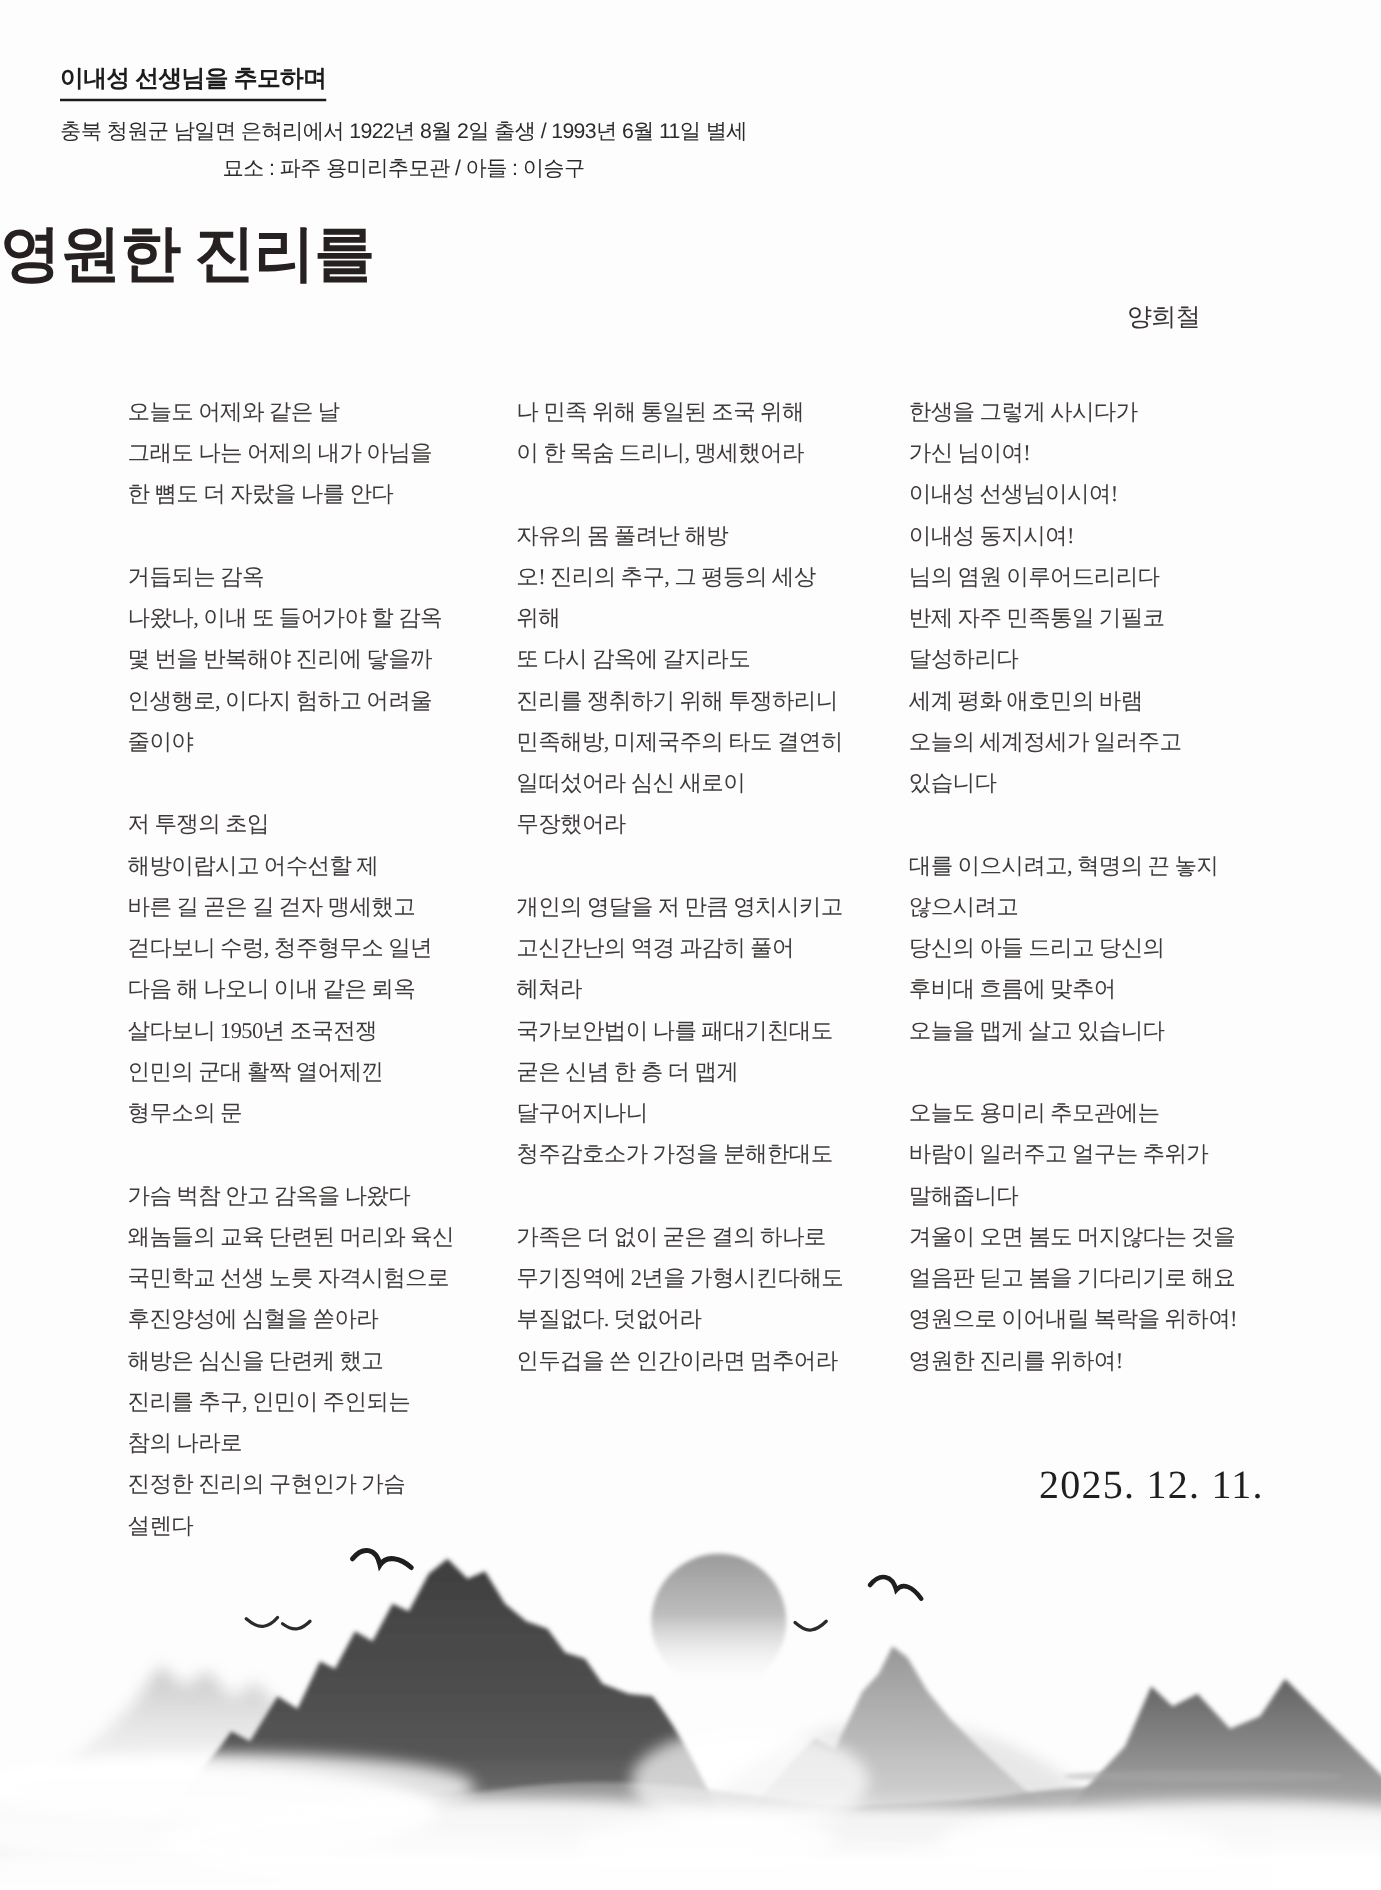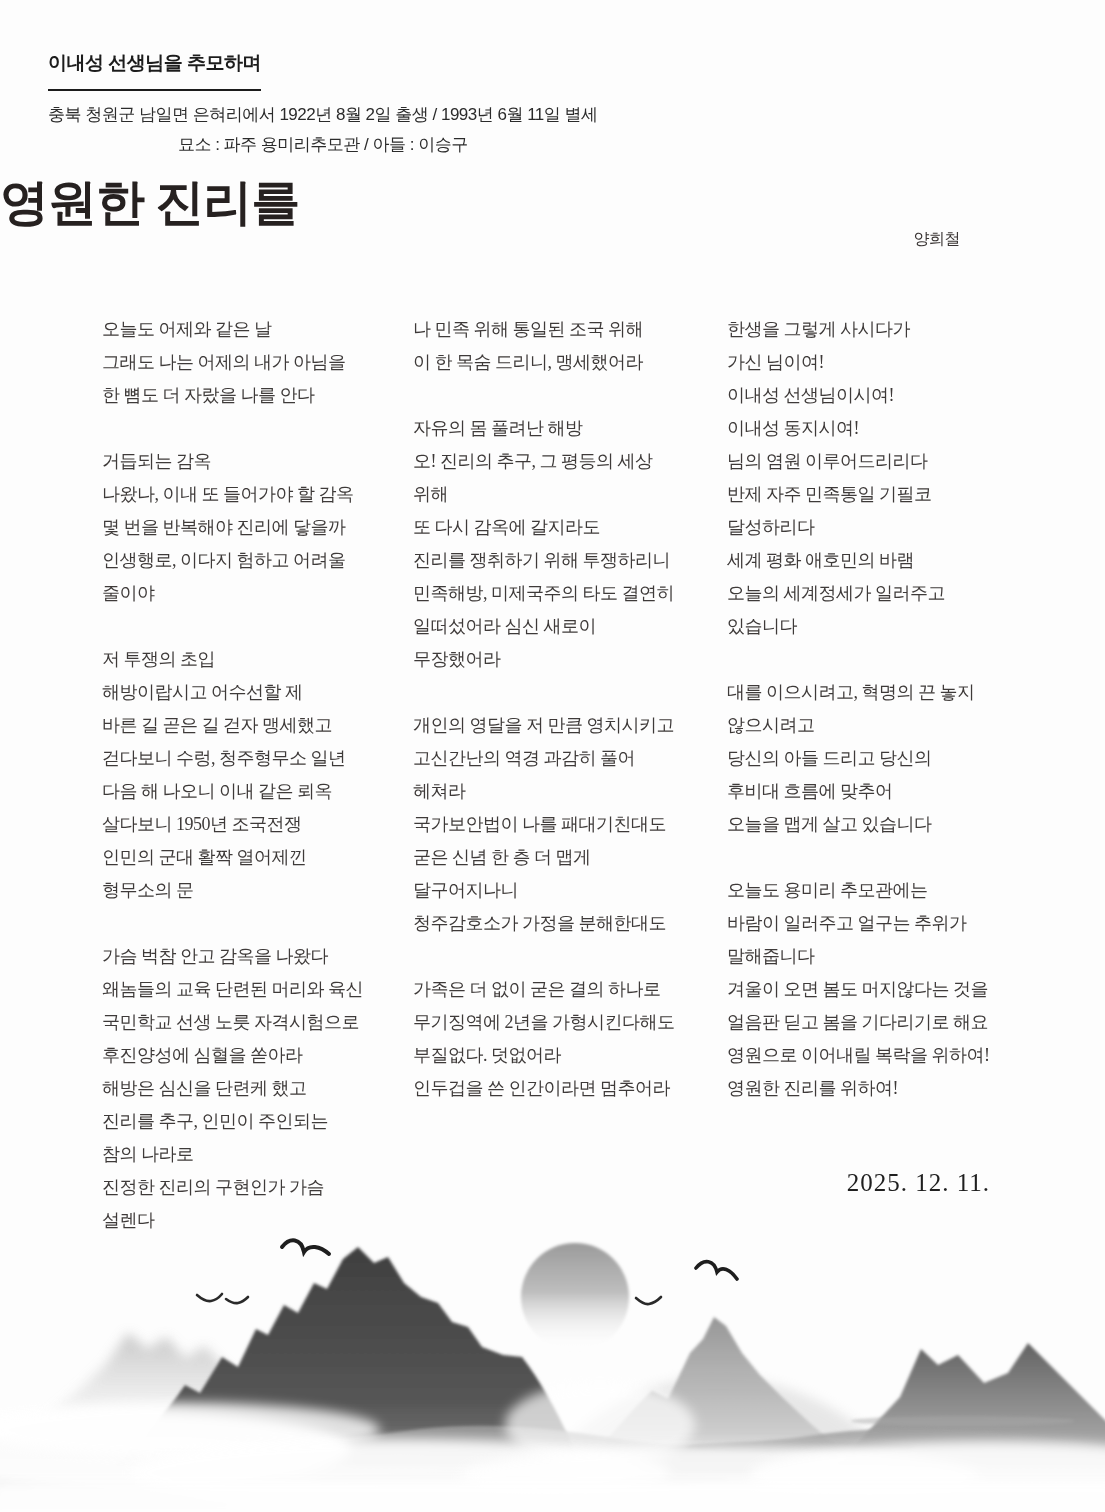--- a/index.html
+++ b/index.html
@@ -19,21 +19,21 @@
     position: absolute;
     left: 48px;
     top: 50px;
     font-family: "Liberation Sans", "DejaVu Sans", sans-serif;
   }
   .memorial-title {
     display: inline-block;
     font-size: 19px;
     font-weight: 700;
     color: #1c1c1c;
-    padding-bottom: 13px;
+    padding-bottom: 3px;
     border-bottom: 2px solid #1c1c1c;
     letter-spacing: -0.5px;
   }
   .memorial-meta {
     margin-top: 9px;
     font-size: 17px;
     line-height: 30px;
     color: #2b2b2b;
     letter-spacing: -0.5px;
     text-align: center;
@@ -45,25 +45,25 @@
     left: 0; top: 170px;
     width: 1105px;
     text-align: left;
     font-size: 49px;
     font-weight: 600;
     letter-spacing: -1px;
     color: #262120;
   }
   .poem-author {
     position: absolute;
-    left: 0; top: 229px;
+    left: 0; top: 240px;
     width: 960px;
     text-align: right;
     font-family: "Liberation Sans", "DejaVu Sans", sans-serif;
-    font-size: 16px;
+    font-size: 20px;
     color: #383332;
     letter-spacing: -0.5px;
   }
 
   
   .poem-column {
     position: absolute;
     top: 313px;
     width: 305px;
     font-size: 18px;
@@ -74,24 +74,24 @@
   .poem-column.col-1 { left: 102px; }
   .poem-column.col-2 { left: 413px; }
   .poem-column.col-3 { left: 727px; }
   .stanza { margin: 0 0 33px 0; }
   .stanza:last-child { margin-bottom: 0; }
   .poem-line { white-space: nowrap; }
 
   
   .poem-date {
     position: absolute;
-    left: 706px; top: 1169px;
+    left: 727px; top: 1169px;
     width: 284px;
     text-align: right;
-    font-size: 25px;
+    font-size: 32px;
     letter-spacing: 1px;
     color: #1f1f1f;
   }
 
   
   .artwork {
     position: absolute;
     left: 0; top: 1225px;
     width: 1105px;
     height: 287px;

